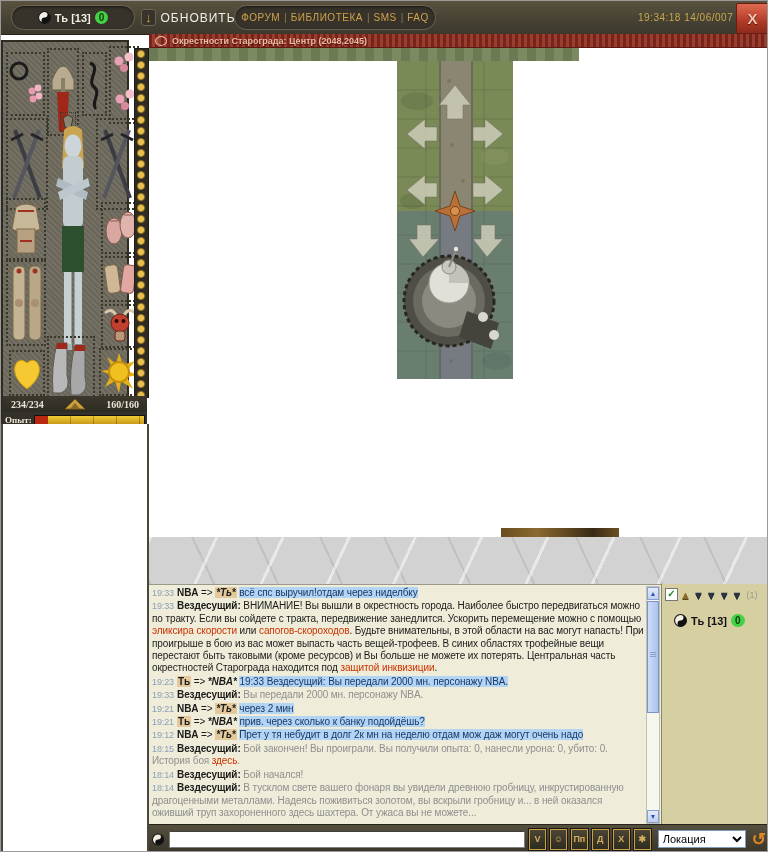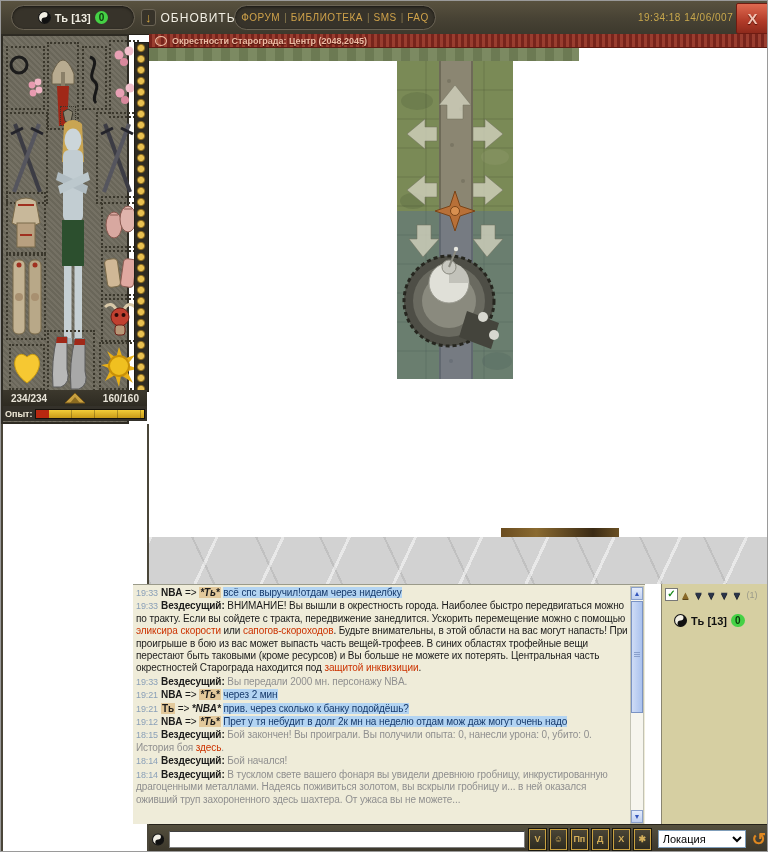--- a/index.html
+++ b/index.html
@@ -28,23 +28,23 @@
   
   #locbar{position:absolute;left:148px;top:33px;width:620px;height:14px;background:#8e3226;
      background-image:repeating-linear-gradient(90deg,rgba(60,0,0,.28) 0 3px,rgba(255,160,130,.10) 3px 6px);
      display:flex;align-items:center;gap:5px;padding-left:6px;box-sizing:border-box;border-bottom:1px solid #5e1a12;}
   #locbar .title{color:#eebba4;font-size:9px;font-weight:bold;white-space:nowrap;text-shadow:0 1px 1px #4a1008;}
   .locicon{width:10px;height:8px;border:1px solid #eebba4;border-radius:50%;box-shadow:inset 2px 0 0 #b05a40;}
   #greenband{position:absolute;left:148px;top:47px;width:430px;height:13px;
      background:#75845a;background-image:repeating-linear-gradient(90deg,rgba(0,0,0,.08) 0 9px,rgba(255,255,255,.05) 9px 18px);}
   #map{position:absolute;left:396px;top:60px;width:116px;height:318px;}
   
-  #leftpanel{position:absolute;left:0;top:33px;width:128px;height:390px;background:#6f6b5e;
+  #leftpanel{position:absolute;left:0;top:39px;width:128px;height:390px;background:#6f6b5e;
      background-image:repeating-linear-gradient(45deg,rgba(255,255,255,.04) 0 2px,rgba(0,0,0,.05) 2px 4px);
-     border:2px solid #2e2b23;box-sizing:border-box;}
+     border:2px solid #2e2b23;box-sizing:border-box;font-family:Liberation Serif, serif;}
   .slot{position:absolute;border:2px dotted #3a372c;box-sizing:border-box;display:flex;align-items:center;justify-content:center;}
   #coin-strip{position:absolute;left:131px;top:6px;width:13px;height:348px;background:#2e2b22;
      background-image:radial-gradient(circle at 6px 5px,#e8c050 2.6px,#8a6a20 3.6px,transparent 4.6px);
      background-size:13px 11px;border:1px solid #1e1c16;}
   #stats-row{position:absolute;left:0;top:354px;width:144px;height:16px;display:flex;align-items:center;
      justify-content:space-between;background:linear-gradient(#3c382d,#2e2b22);padding:0 8px;box-sizing:border-box;}
   #stats-row .stat{color:#e8e4d8;font-size:10px;font-weight:bold;}
   #exp-row{position:absolute;left:0;top:370px;width:144px;height:15px;background:#34312a;display:flex;align-items:center;gap:2px;padding:0 2px;box-sizing:border-box;justify-content:space-between;}
   #exp-row .lbl{color:#f0ead8;font-size:9px;font-weight:bold;}
   #exp-bar{flex:1;height:8px;border:1px solid #14120e;display:flex;}
@@ -53,21 +53,21 @@
      background-image:repeating-linear-gradient(90deg,transparent 0 22px,rgba(0,0,0,.25) 22px 23px),linear-gradient(#f2cc38,#c89a18);}
   #leftwhite{position:absolute;left:0;top:423px;width:148px;height:429px;background:#ffffff;
      border-left:2px solid #4a4639;border-right:2px solid #4a4639;box-sizing:border-box;}
   
   #brownbar{position:absolute;left:500px;top:527px;width:118px;height:9px;
      background:linear-gradient(90deg,#6a4c20,#8a6a30 30%,#3a2a14 78%,#6a5024);border-bottom:2px solid #c8a040;}
   #graystrip{position:absolute;left:148px;top:536px;width:620px;height:47px;background:#d2d2d2;
      background-image:repeating-linear-gradient(115deg,rgba(255,255,255,.5) 0 3px,transparent 3px 60px),
                       repeating-linear-gradient(65deg,rgba(160,160,160,.35) 0 2px,transparent 2px 58px);}
   
-  #chat{position:absolute;left:132px;top:583px;width:512px;height:240px;background:#efecd9;
+  #chat{position:absolute;left:148px;top:583px;width:512px;height:240px;background:#efecd9;
      border-top:1px solid #9a9a8a;box-sizing:border-box;overflow:hidden;}
   #chat-log{position:absolute;left:3px;top:2px;right:16px;bottom:0;overflow:hidden;
      font-size:10px;line-height:12.4px;color:#1a1a1a;letter-spacing:-0.1px;}
   .msg{margin-bottom:1px;}
   .ts{color:#8aa0b8;font-size:9px;margin-right:3px;}
   .sender{font-weight:bold;}
   .self{background:#e3c99b;padding:0 1px;}
   .target{font-weight:bold;font-style:italic;}
   .body.hl{background:#b3d4f2;color:#173a6b;}
   .body.gray{color:#8f8f8f;}
@@ -345,20 +345,21 @@
   </div>
   <div id="leftwhite"></div>
 
   <div id="brownbar"></div>
   <div id="graystrip"></div>
 
   <div id="chat">
     <div id="chat-log">
         <div class="msg"><span class="ts">19:33</span><span class="sender">NBA</span> <span>=&gt;</span> <span class="target self">*Ть*</span> <span class="body hl"><span>всё спс выручил!отдам через ниделбку</span></span></div>
         <div class="msg"><span class="ts">19:33</span><span class="sender">Вездесущий:</span> <span class="body"><span>ВНИМАНИЕ! Вы вышли в окрестность города. Наиболее быстро передвигаться можно по тракту. Если вы сойдете с тракта, передвижение занедлится. Ускорить перемещение можно с помощью </span><span class="rlink">эликсира скорости</span><span> или </span><span class="rlink">сапогов-скороходов</span><span>. Будьте внимательны, в этой области на вас могут напасть! При проигрыше в бою из вас может выпасть часть вещей-трофеев. В синих областях трофейные вещи перестают быть таковыми (кроме ресурсов) и Вы больше не можете их потерять. Центральная часть окрестностей Старограда находится под </span><span class="rlink">защитой инквизиции</span><span>.</span></span></div>
+        <div class="msg"><span class="ts">19:23</span><span class="sender self">Ть</span> <span>=&gt;</span> <span class="target">*NBA*</span> <span class="body hl"><span>19:33 Вездесущий: Вы передали 2000 мн. персонажу NBA.</span></span></div>
         <div class="msg"><span class="ts">19:33</span><span class="sender">Вездесущий:</span> <span class="body gray"><span>Вы передали 2000 мн. персонажу NBA.</span></span></div>
         <div class="msg"><span class="ts">19:21</span><span class="sender">NBA</span> <span>=&gt;</span> <span class="target self">*Ть*</span> <span class="body hl"><span>через 2 мин</span></span></div>
         <div class="msg"><span class="ts">19:21</span><span class="sender self">Ть</span> <span>=&gt;</span> <span class="target">*NBA*</span> <span class="body hl"><span>прив. через сколько к банку подойдёшь?</span></span></div>
         <div class="msg"><span class="ts">19:12</span><span class="sender">NBA</span> <span>=&gt;</span> <span class="target self">*Ть*</span> <span class="body hl"><span>Прет у тя небудит в долг 2к мн на неделю отдам мож даж могут очень надо</span></span></div>
         <div class="msg"><span class="ts">18:15</span><span class="sender">Вездесущий:</span> <span class="body gray"><span>Бой закончен! Вы проиграли. Вы получили опыта: 0, нанесли урона: 0, убито: 0. История боя </span><span class="rlink">здесь</span><span>.</span></span></div>
         <div class="msg"><span class="ts">18:14</span><span class="sender">Вездесущий:</span> <span class="body gray"><span>Бой начался!</span></span></div>
         <div class="msg"><span class="ts">18:14</span><span class="sender">Вездесущий:</span> <span class="body gray"><span>В тусклом свете вашего фонаря вы увидели древнюю гробницу, инкрустированную драгоценными металлами. Надеясь поживиться золотом, вы вскрыли гробницу и... в ней оказался оживший труп захороненного здесь шахтера. От ужаса вы не можете...</span></span></div>
       </div>
     <div id="chat-scroll">
       <div class="sc-btn" id="sc-up">▲</div>

